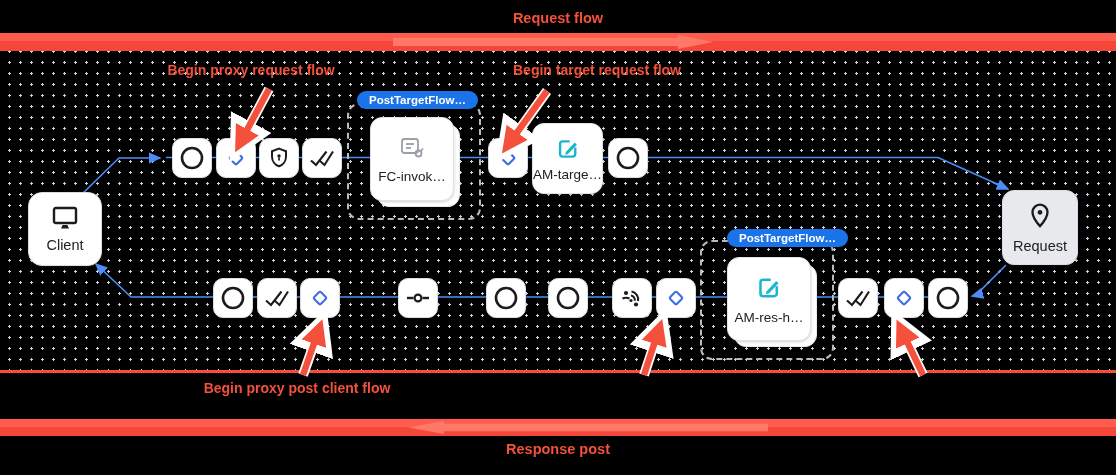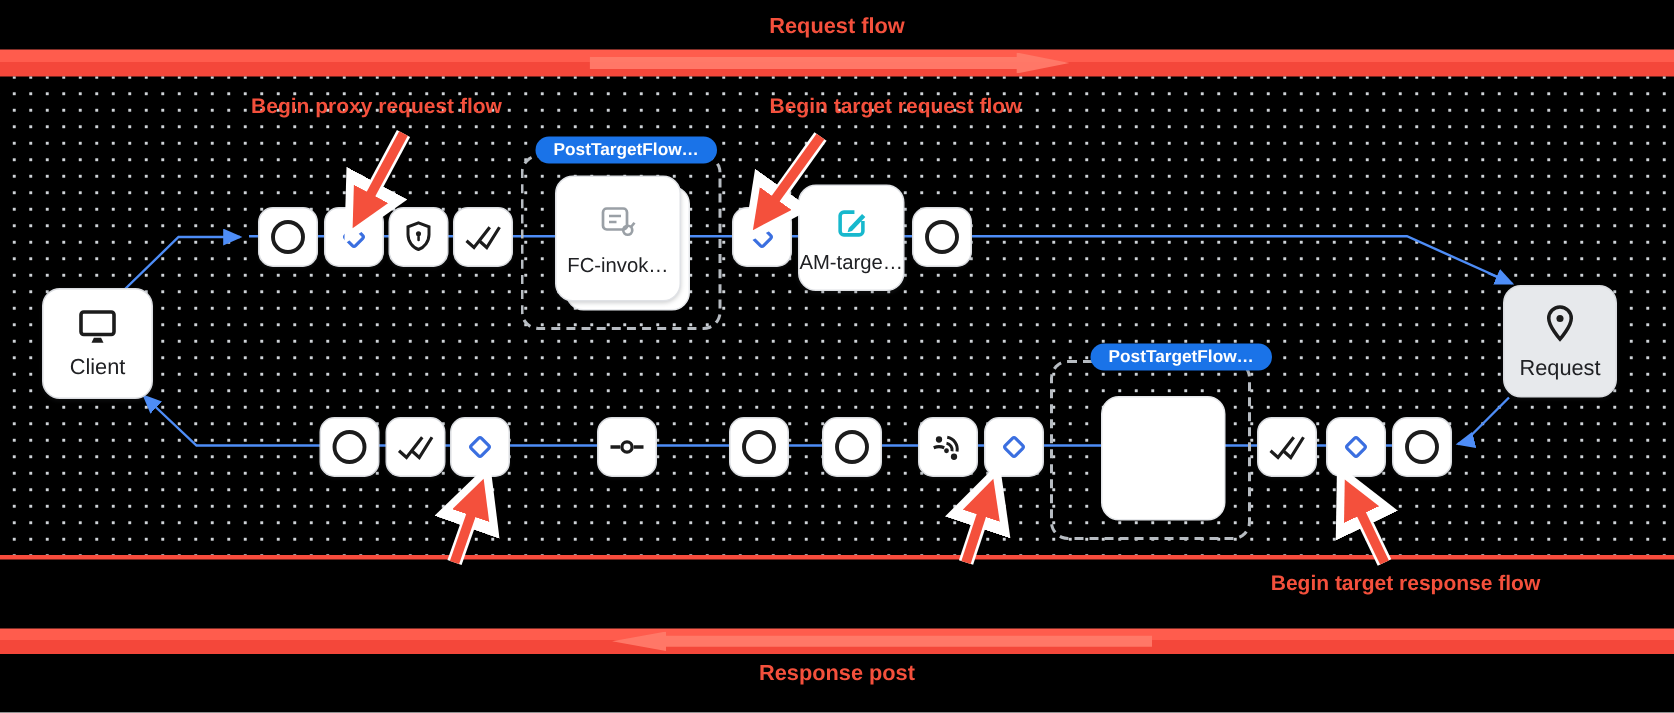--- a/index.html
+++ b/index.html
@@ -65,21 +65,21 @@
     </defs>
     <g stroke="#4e8df7" stroke-width="1.6" fill="none">
       <path d="M 82 194 L 119 158 L 160 158" marker-end="url(#mb)"></path>
       <path d="M 166 157.5 L 938 157.5 L 1006 188"></path>
       <path d="M 992 182 L 1008 189" marker-end="url(#mb)"></path>
       <path d="M 1006 265 L 976 295 L 972 296" marker-end="url(#mb)"></path>
       <path d="M 960 297 L 131 297 L 96 264" marker-end="url(#mb)"></path>
     </g>
   </svg>
 
-  <div class="bignode" style="left:28px;top:192px;">
+  <div class="bignode" style="left:28px;top:192px;border-radius:14px;">
     <span>
       <svg width="30" height="26" viewBox="0 0 30 26">
         <rect x="4" y="3" width="22" height="15" rx="1.8" fill="none" stroke="#1c1c1c" stroke-width="2.4"></rect>
         <path d="M11 23.5 h8 l-1.6-3.4 h-4.8 z" fill="#1c1c1c"></path>
       </svg>
     </span>
     <span class="lbl">Client</span>
   </div>
 
   <div class="n" style="left:172px;top:138px;">
@@ -189,20 +189,29 @@
     <span>
       <svg width="26" height="22" viewBox="0 0 26 22">
         <path d="M2 13.5 l5 4.5 L17.5 4.5" fill="none" stroke="#1c1c1c" stroke-width="2.1"></path>
         <path d="M10.5 13.5 l5 4.5 L24 4.5" fill="none" stroke="#1c1c1c" stroke-width="2.1"></path>
       </svg>
     </span>
   </div>
 
   <div class="group" style="left:700px;top:240px;width:130px;height:116px;"></div>
   <div class="shadow-card" style="left:734px;top:264px;width:81px;height:81px;"></div>
+  <div class="policy-card" style="left:727px;top:257px;width:82px;height:82px;">
+    <span>
+      <svg width="28" height="28" viewBox="0 0 24 24">
+        <path d="M13.5 5 H7 a2.3 2.3 0 0 0 -2.3 2.3 v9.4 A2.3 2.3 0 0 0 7 19 h9.4 a2.3 2.3 0 0 0 2.3 -2.3 V10.5" fill="none" stroke="#17b8cd" stroke-width="2.2"></path>
+        <path d="M10 14.7 l8.2 -8.6 2 1.9 -8.2 8.6 -2.7 .8 z" fill="#17b8cd"></path>
+      </svg>
+    </span>
+    <span class="lbl">AM-res-h…</span>
+  </div>
   <div class="badge" style="left:727px;top:229px;">PostTargetFlow…</div>
 
   <div class="n" style="left:656px;top:278px;">
     <span>
       <svg width="24" height="24">
           <rect x="7.2" y="7.2" width="9.6" height="9.6" rx="1.5" fill="none" stroke="#3b6fe0" stroke-width="2.1" transform="rotate(45 12 12)"></rect>
         </svg>
     </span>
   </div>
 
@@ -290,21 +299,21 @@
       <line x1="269" y1="89" x2="240" y2="143" marker-end="url(#mr)"></line>
       <line x1="547" y1="91" x2="508" y2="145" marker-end="url(#mr)"></line>
       <line x1="303" y1="375" x2="319" y2="329" marker-end="url(#mr)"></line>
       <line x1="644" y1="375" x2="659" y2="329" marker-end="url(#mr)"></line>
       <line x1="923" y1="375" x2="901" y2="329" marker-end="url(#mr)"></line>
     </g>
   </svg>
 
   <div class="ann" style="left:506px;top:62px;width:182px;">Begin target request flow</div>
   <div class="ann" style="left:160px;top:62px;width:182px;">Begin proxy request flow</div>
-  <div class="ann" style="left:840px;top:380px;width:194px;">Begin target response flow</div>
+  <div class="ann" style="left:196px;top:380px;width:202px;">Begin proxy post client flow</div>
 
   <div class="banner" style="top:419px;height:17px;">
     <div class="banner-arrow" style="left:408px;top:2px;width:360px;height:13px;
                 clip-path:polygon(10% 0,10% 22%,100% 22%,100% 78%,10% 78%,10% 100%,0 50%);"></div>
   </div>
   <div class="flow-title" style="top:441px;">Response post</div>
 
 </div>
 
 </body></html>

